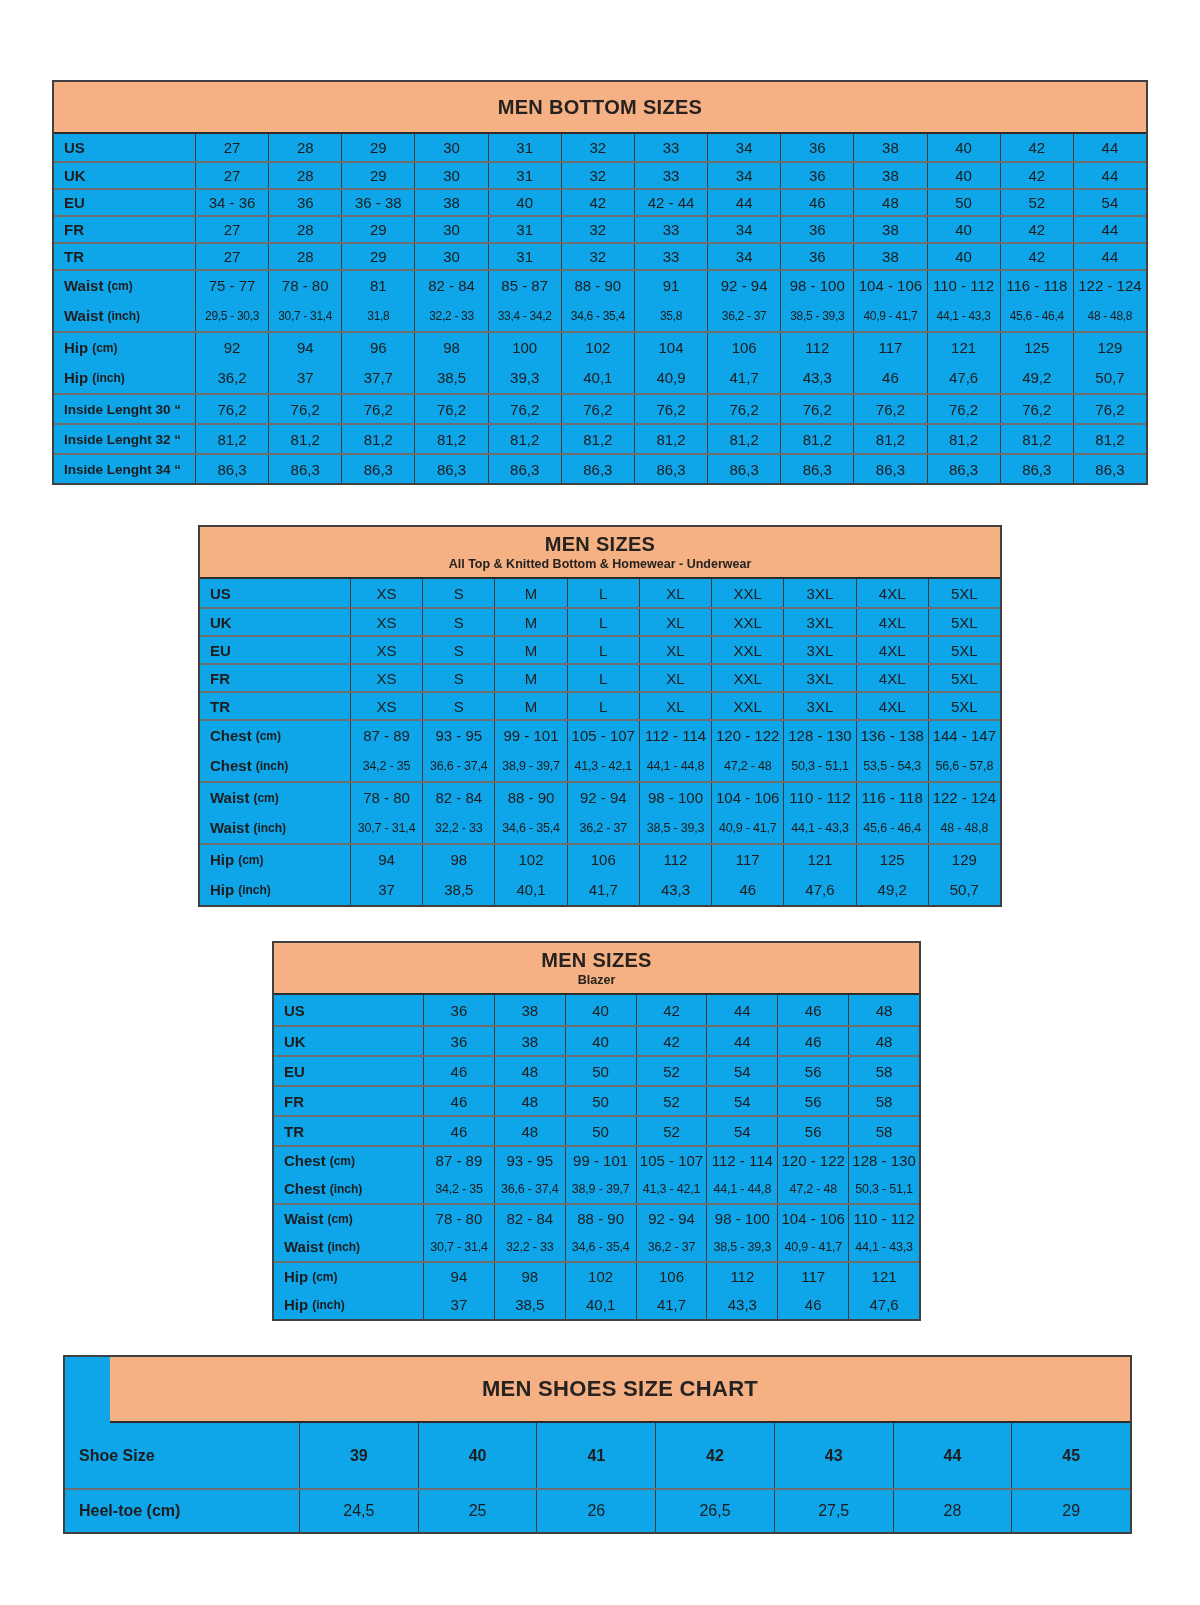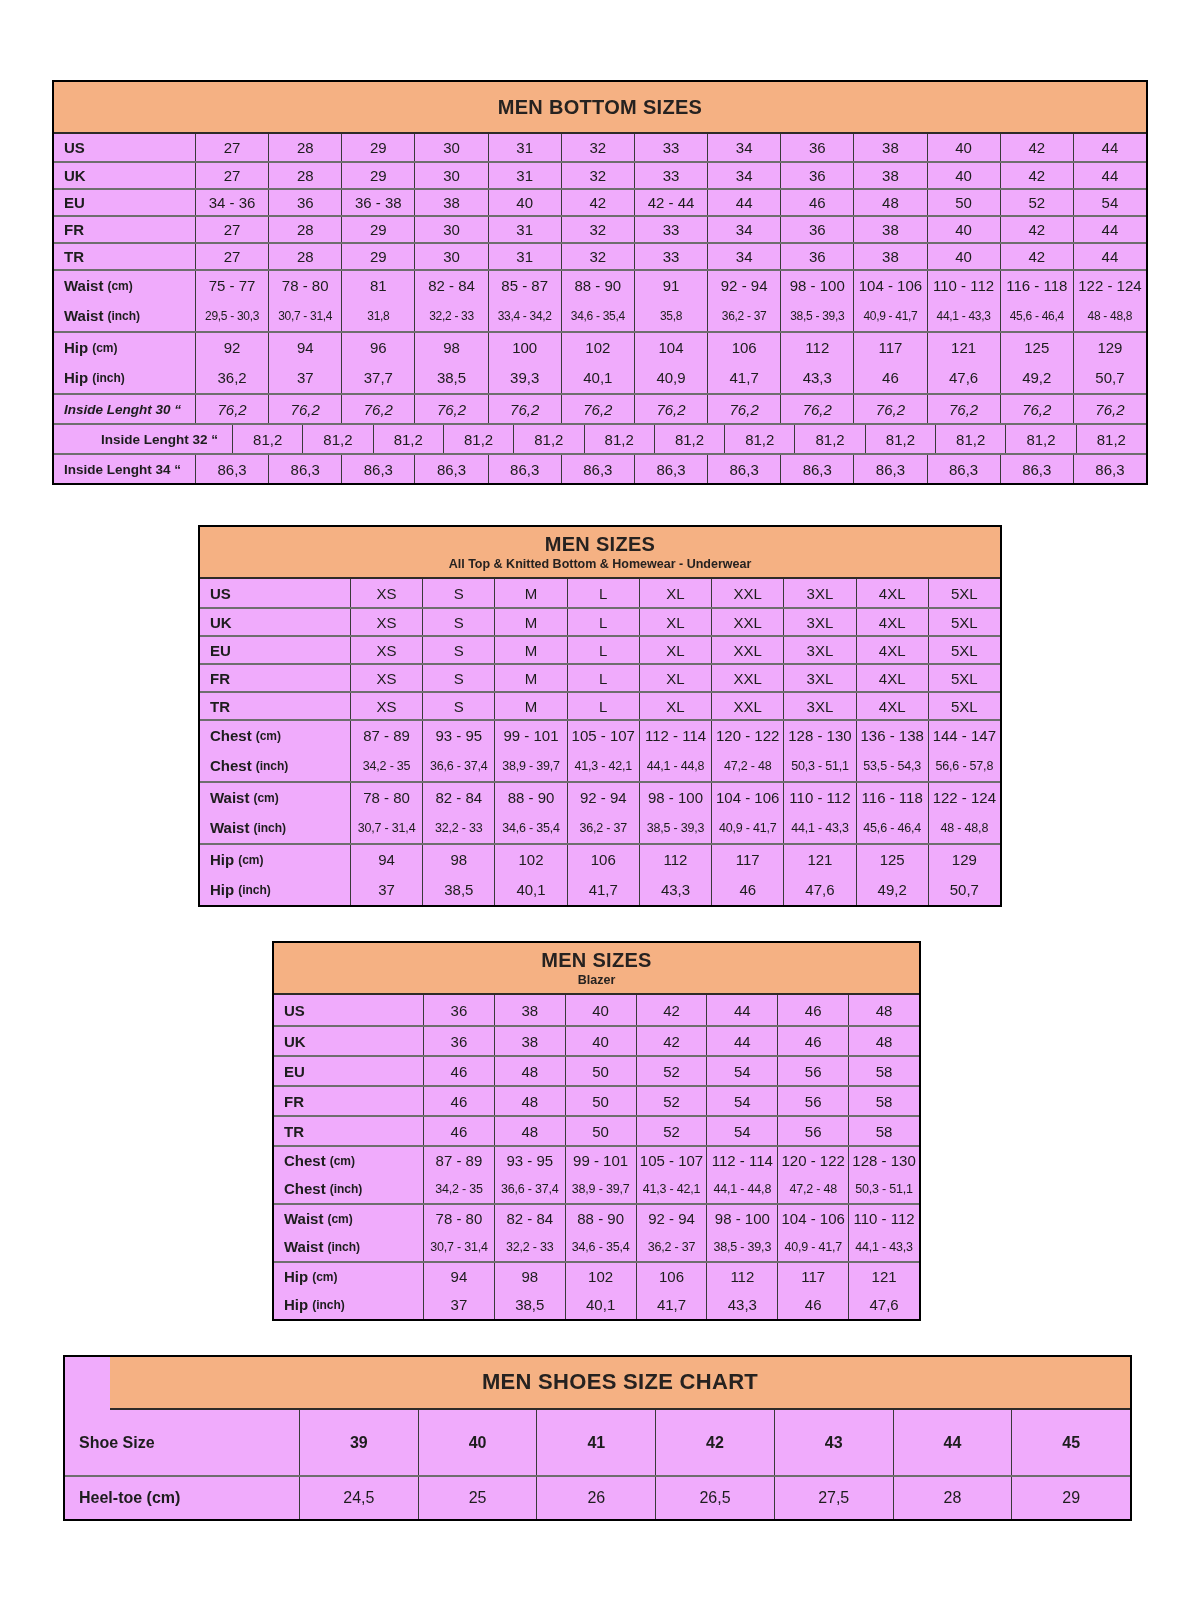--- a/index.html
+++ b/index.html
@@ -1,21 +1,21 @@
 <!DOCTYPE html>
 <html><head>
 <meta charset="utf-8">
 <style>
   html,body{margin:0;padding:0;}
   body{
     width:1200px;height:1605px;position:relative;background:#ffffff;
     font-family:"Liberation Sans", sans-serif;color:#1d1d1d;
   }
   .size-table{
-    position:absolute;background:#f0abfc;border:2px solid #000000;box-sizing:border-box;
+    position:absolute;background:#0ea5e9;border:2px solid #404040;box-sizing:border-box;
   }
   .thead{
     background:#F5B183;border-bottom:2px solid #2e2b28;box-sizing:border-box;
     display:flex;flex-direction:column;align-items:center;justify-content:center;
   }
   .title{font-weight:700;font-size:20px;color:#262220;letter-spacing:.3px;line-height:1.1;}
   .subtitle{font-weight:700;font-size:12.5px;color:#262220;margin-top:3px;line-height:1;}
   .subtitle:empty{display:none;}
   .tbody{width:100%;}
   .trow{display:grid;box-sizing:border-box;border-top:2px solid #6e6e6e;}
@@ -47,21 +47,21 @@
 
   
   .t2{left:272px;top:941px;width:649px;--labelw:149px;}
   .t2 .thead{height:52px;}
   .t2 .k-size{height:30px;}
   .t2 .k-cm,.t2 .k-inch,.t2 .k-inchlg{height:29px;}
   .t2 .k-inch .val{font-size:12.5px;letter-spacing:-.2px;}
 
   
   .t3{left:63px;top:1355px;width:1069px;--labelw:234px;}
-  .t3 .thead{height:53px;margin-left:45px;}
+  .t3 .thead{height:66px;margin-left:45px;}
   .t3 .title{font-size:22px;}
   .t3 .cell.label{padding-left:14px;}
   .t3 .lab{font-size:16px;}
   .t3 .k-shoe{height:65px;}
   .t3 .k-shoe .val{font-size:16px;font-weight:700;}
   .t3 .k-heel{height:44px;}
   .t3 .k-heel .val{font-size:16px;}
 </style>
 </head>
 <body>
@@ -231,39 +231,39 @@
         <div class="cell val">39,3</div>
         <div class="cell val">40,1</div>
         <div class="cell val">40,9</div>
         <div class="cell val">41,7</div>
         <div class="cell val">43,3</div>
         <div class="cell val">46</div>
         <div class="cell val">47,6</div>
         <div class="cell val">49,2</div>
         <div class="cell val">50,7</div>
       </div>
-      <div class="trow k-inside" style="grid-template-columns: var(--labelw) repeat(13,1fr); font-style: italic;">
+      <div class="trow k-inside" style="grid-template-columns: var(--labelw) repeat(13,1fr);">
         <div class="cell label">
           <span class="lab">Inside Lenght 30 “</span>
         </div>
         <div class="cell val">76,2</div>
         <div class="cell val">76,2</div>
         <div class="cell val">76,2</div>
         <div class="cell val">76,2</div>
         <div class="cell val">76,2</div>
         <div class="cell val">76,2</div>
         <div class="cell val">76,2</div>
         <div class="cell val">76,2</div>
         <div class="cell val">76,2</div>
         <div class="cell val">76,2</div>
         <div class="cell val">76,2</div>
         <div class="cell val">76,2</div>
         <div class="cell val">76,2</div>
       </div>
-      <div class="trow k-inside" style="grid-template-columns: var(--labelw) repeat(13,1fr); padding-left: 37px;">
+      <div class="trow k-inside" style="grid-template-columns: var(--labelw) repeat(13,1fr);">
         <div class="cell label">
           <span class="lab">Inside Lenght 32 “</span>
         </div>
         <div class="cell val">81,2</div>
         <div class="cell val">81,2</div>
         <div class="cell val">81,2</div>
         <div class="cell val">81,2</div>
         <div class="cell val">81,2</div>
         <div class="cell val">81,2</div>
         <div class="cell val">81,2</div>

